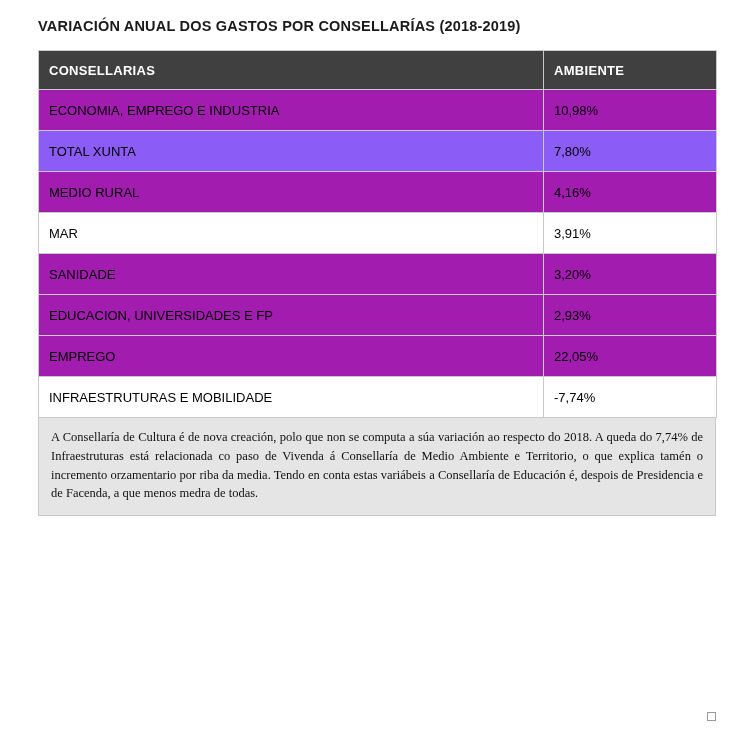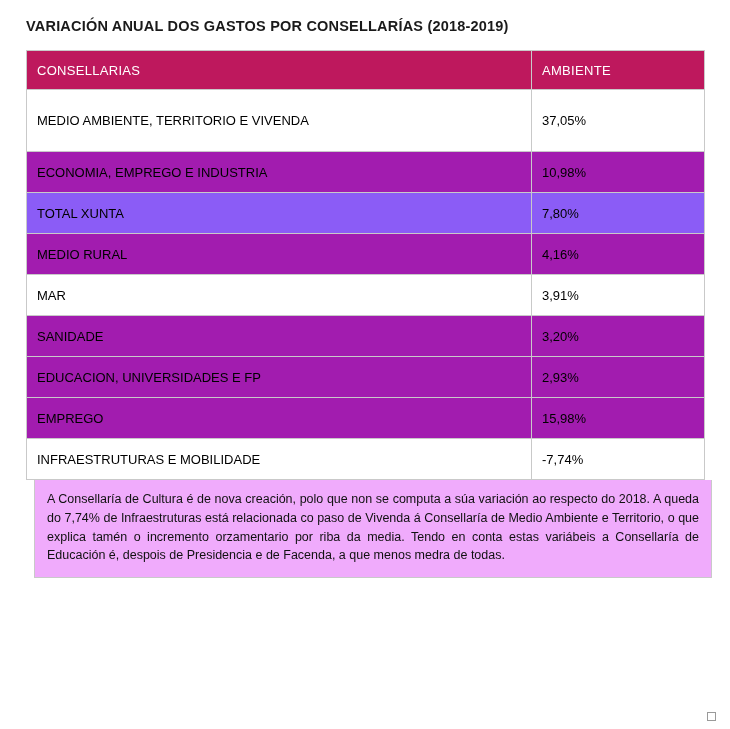--- a/index.html
+++ b/index.html
@@ -12,21 +12,21 @@
     height: 729px;
     font-family: "Liberation Sans", sans-serif;
     color: #000000;
     overflow: hidden;
   }
   .page {
     position: relative;
     width: 730px;
     height: 729px;
     box-sizing: border-box;
-    padding: 14px 20px 0 12px;
+    padding: 14px 20px 0 24px;
     border-radius: 21px;
   }
   .title {
     font-size: 14.5px;
     font-weight: bold;
     letter-spacing: 0.2px;
     color: #1a1a1a;
     margin: 4px 0 16px 14px;
     white-space: nowrap;
   }
@@ -39,51 +39,52 @@
   table.data td, table.data th {
     border: 1px solid #c9c9c9;
     padding: 0 10px;
     font-size: 13px;
     text-align: left;
     vertical-align: middle;
     overflow: hidden;
     white-space: nowrap;
   }
   thead th {
-    background: #be185d;
+    background: #404040;
     color: #ffffff;
-    font-weight: normal;
+    font-weight: bold;
     font-size: 14px;
     height: 38px;
     letter-spacing: 0.3px;
     border: 1px solid #1b4f82;
   }
   col.c-name { width: 505px; }
   col.c-var  { width: 173px; }
 
   tbody tr { height: 41px; }
   tbody tr.tall { height: 62px; }
 
   tbody tr.white td { background: #ffffff; }
   tbody tr.grey td  { background: #a21caf; }
   tbody tr.green td { background: #8b5cf6; }
   tbody tr.red td   { background: #a21caf; }
 
   .note-box {
     width: 678px;
-    margin-left: 22px;
+    margin-left: 14px;
     box-sizing: border-box;
     border: 1px solid #c9c9c9;
     border-top: none;
-    background: #f0abfc;
+    background: #e5e5e5;
     padding: 10px 12px 12px 12px;
     font-size: 12.5px;
     line-height: 1.5;
     text-align: justify;
     color: #111111;
+    font-family: Liberation Serif, serif;
   }
   .note-box p { margin: 0; }
   .corner-mark {
     position: absolute;
     right: 14px;
     bottom: 8px;
     width: 7px;
     height: 7px;
     border: 1px solid #9a9a9a;
     background: #ffffff;
@@ -101,24 +102,20 @@
       <col class="c-name">
       <col class="c-var">
     </colgroup>
     <thead>
       <tr>
         <th>CONSELLARIAS</th>
         <th>AMBIENTE</th>
       </tr>
     </thead>
     <tbody id="table-body">
-        <tr class="white tall">
-          <td>MEDIO AMBIENTE, TERRITORIO E VIVENDA</td>
-          <td>37,05%</td>
-        </tr>
         <tr class="grey">
           <td>ECONOMIA, EMPREGO E INDUSTRIA</td>
           <td>10,98%</td>
         </tr>
         <tr class="green">
           <td>TOTAL XUNTA</td>
           <td>7,80%</td>
         </tr>
         <tr class="grey">
           <td>MEDIO RURAL</td>
@@ -131,21 +128,21 @@
         <tr class="grey">
           <td>SANIDADE</td>
           <td>3,20%</td>
         </tr>
         <tr class="red">
           <td>EDUCACION, UNIVERSIDADES E FP</td>
           <td>2,93%</td>
         </tr>
         <tr class="grey">
           <td>EMPREGO</td>
-          <td>15,98%</td>
+          <td>22,05%</td>
         </tr>
         <tr class="white">
           <td>INFRAESTRUTURAS E MOBILIDADE</td>
           <td>-7,74%</td>
         </tr>
       </tbody>
   </table>
 
   <div class="note-box">
     <p>A Consellaría de Cultura é de nova creación, polo que non se computa a súa variación ao respecto do 2018. A queda do 7,74% de Infraestruturas está relacionada co paso de Vivenda á Consellaría de Medio Ambiente e Territorio, o que explica tamén o incremento orzamentario por riba da media. Tendo en conta estas variábeis a Consellaría de Educación é, despois de Presidencia e de Facenda, a que menos medra de todas.</p>

